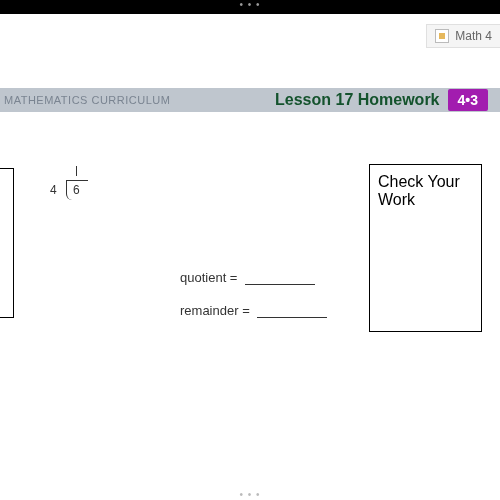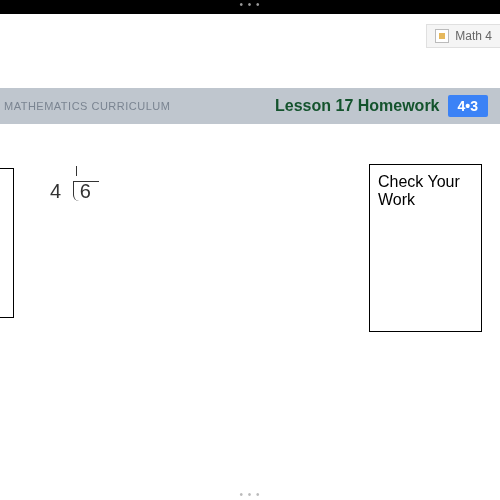--- a/index.html
+++ b/index.html
@@ -55,41 +55,41 @@
       height: 6px;
       background: #e6b85c;
       left: 3px;
       top: 3px;
     }
     .curriculum-bar {
       position: absolute;
       top: 88px;
       left: 0;
       width: 100%;
-      height: 36px;
+      height: 24px;
       background: #bfc6ce;
       display: flex;
       align-items: center;
       justify-content: space-between;
     }
     .curriculum-label {
       color: #7a8491;
       font-size: 11px;
       letter-spacing: 0.5px;
       padding-left: 4px;
     }
     .lesson-title {
       color: #14532d;
       font-size: 16px;
       font-weight: 600;
       margin-right: 8px;
       margin-left: auto;
     }
     .lesson-badge {
-      background: #3b82f6;
+      background: #a21caf;
       color: #fff;
       font-size: 14px;
       font-weight: 600;
       padding: 3px 10px;
       border-radius: 2px;
       margin-right: 12px;
     }
     .content {
       position: absolute;
       top: 150px;
@@ -104,21 +104,21 @@
       width: 14px;
       height: 150px;
       border-top: 1px solid #000;
       border-right: 1px solid #000;
       border-bottom: 1px solid #000;
     }
     .division {
       position: absolute;
       top: 30px;
       left: 50px;
-      font-size: 20px;
+      font-size: 12px;
       color: #333;
     }
     .division-tick {
       position: absolute;
       top: -14px;
       left: 26px;
       width: 1px;
       height: 10px;
       background: #333;
     }
@@ -195,19 +195,29 @@
   <div class="left-box"></div>
 
   <div class="division">
     <div class="division-tick"></div>
     <span class="divisor">4</span>
     <span class="division-bar">
       <span>6</span>
     </span>
   </div>
 
+  <div class="answers">
+    <div class="answer-row">
+      <span>quotient =</span>
+      <span class="answer-line"></span>
+    </div>
+    <div class="answer-row">
+      <span>remainder =</span>
+      <span class="answer-line"></span>
+    </div>
+  </div>
 
   <div class="check-box">
     <span>Check Your Work</span>
   </div>
 </div>
 
 <div class="bottom-ellipsis">• • •</div>
 
 </body></html>

